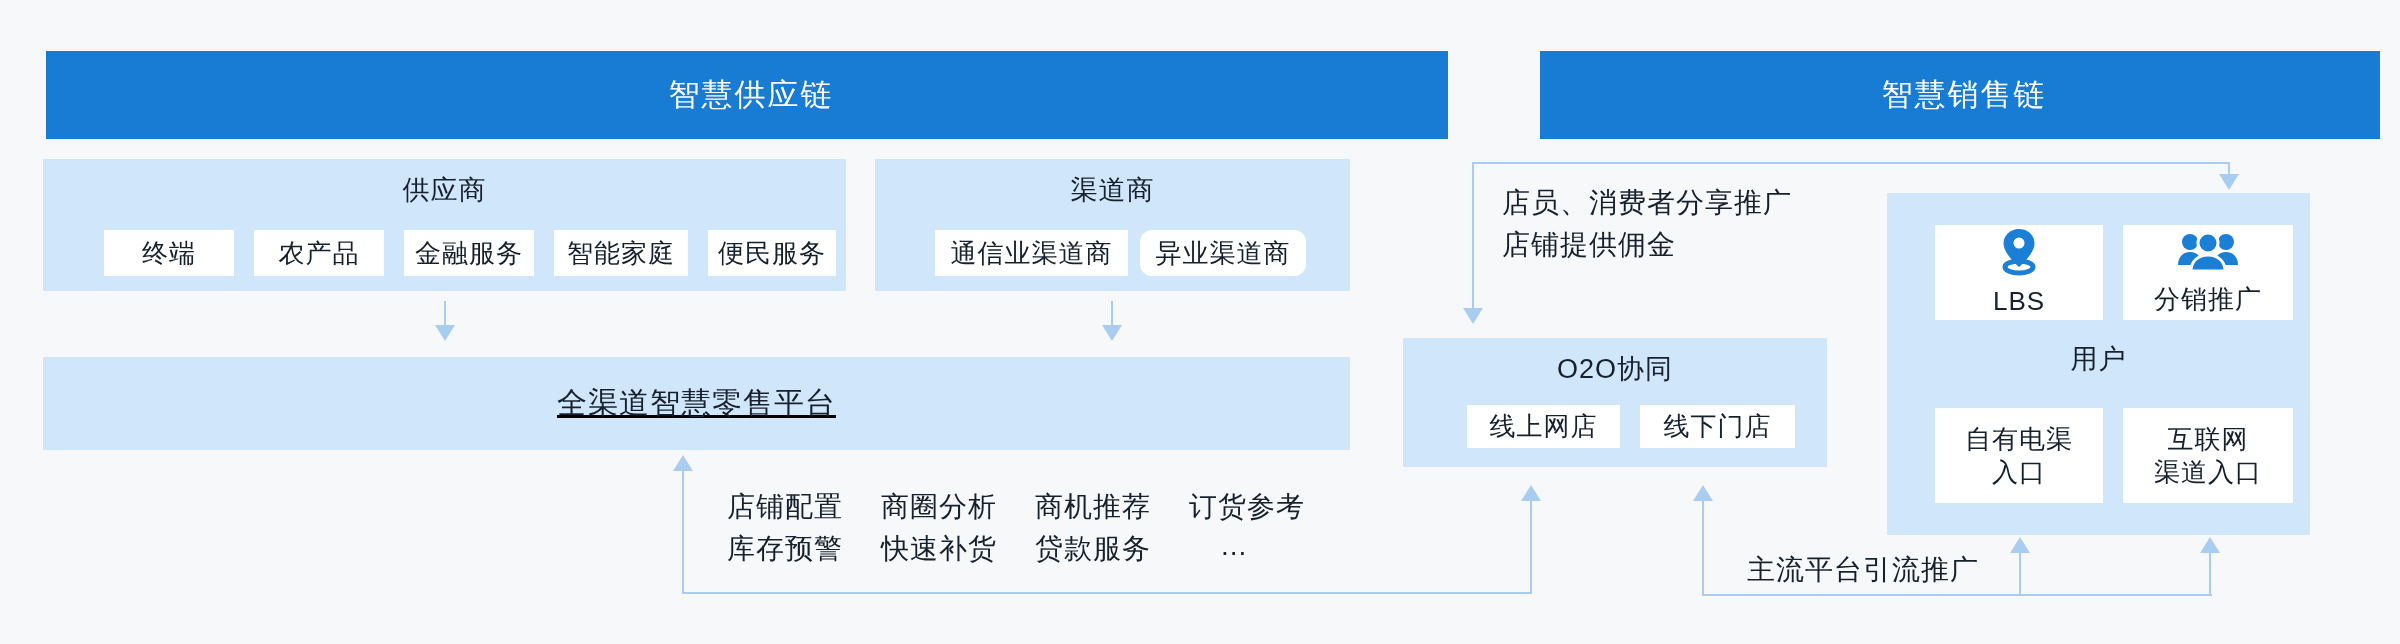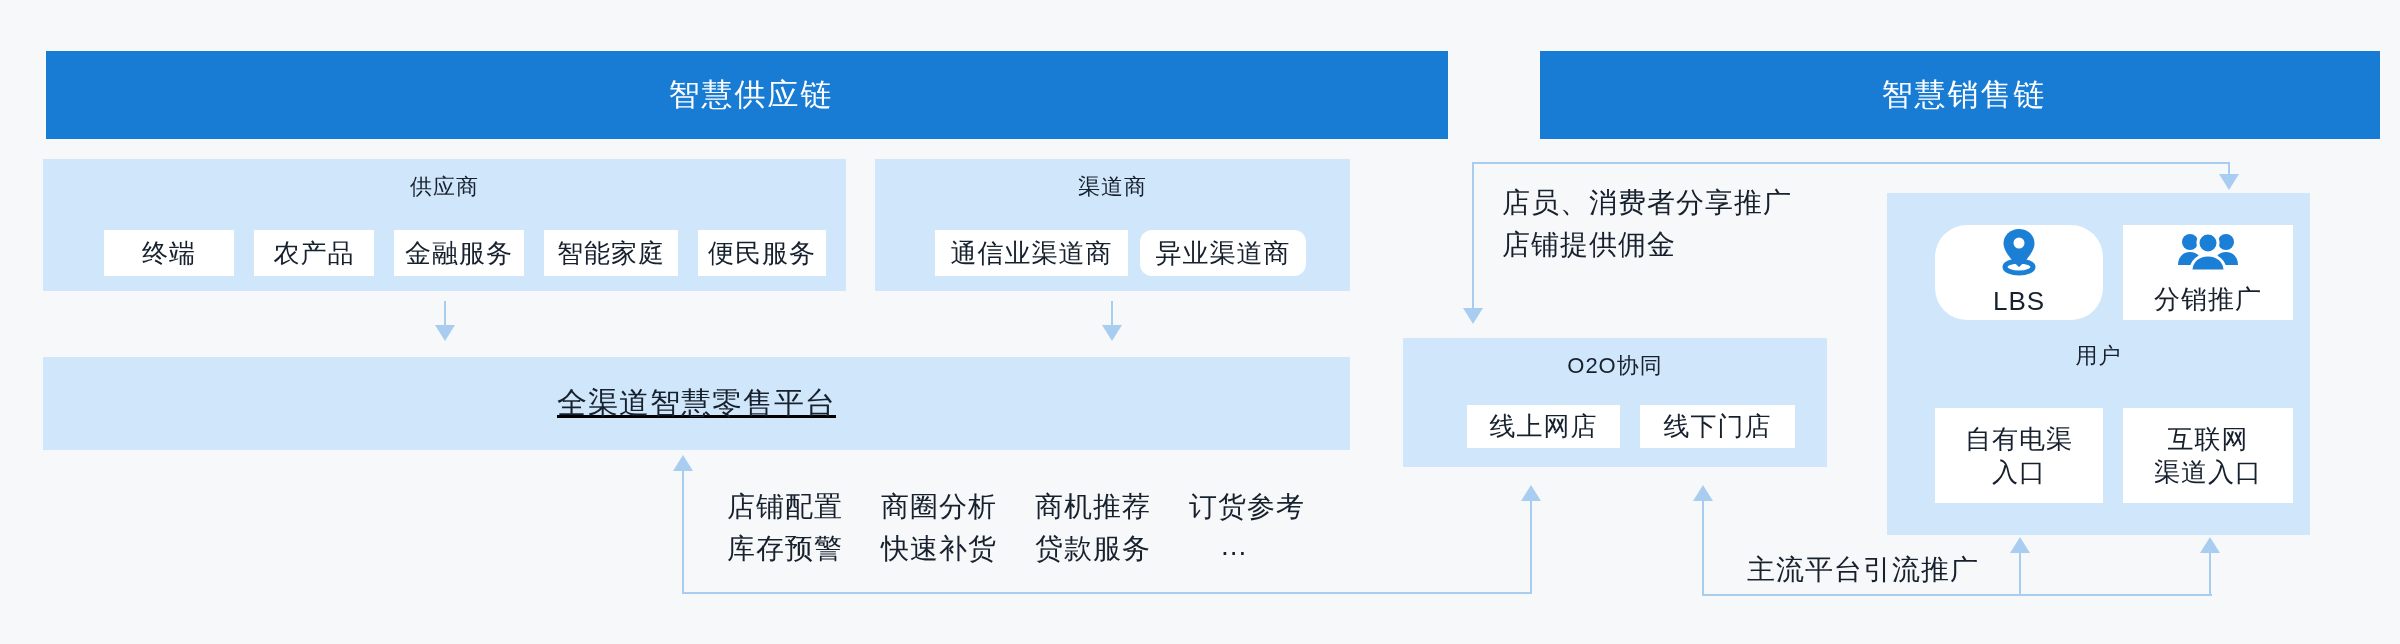--- a/index.html
+++ b/index.html
@@ -11,21 +11,21 @@
     --icon-blue:#1b7fd6;
     --background:#f7f8fa;
   }
   *{box-sizing:border-box;margin:0;padding:0;}
   body{font-family:"Liberation Sans","DejaVu Sans",sans-serif;background:var(--background);}
   #canvas{position:relative;width:2400px;height:644px;background:var(--background);overflow:hidden;}
 
   .hdr{position:absolute;height:88px;background:var(--header-blue);color:#fff;font-size:31px;
        display:flex;align-items:center;justify-content:center;letter-spacing:2px;padding-left:8px;}
   .panel{position:absolute;background:var(--panel-blue);}
-  .panel-title{position:absolute;left:0;right:0;top:13px;text-align:center;font-size:22px;
+  .panel-title{position:absolute;left:0;right:0;top:13px;text-align:center;font-size:27px;
                color:var(--text-dark);letter-spacing:1px;}
   .chip-row{position:absolute;display:flex;padding-left:15px;}
   .chip{background:var(--chip-white);height:46px;display:flex;align-items:center;justify-content:center;
         font-size:26px;color:var(--text-dark);letter-spacing:1px;}
   .bigchip{position:absolute;background:var(--chip-white);display:flex;flex-direction:column;
            align-items:center;justify-content:center;font-size:26px;color:var(--text-dark);
            text-align:center;line-height:33px;letter-spacing:1px;}
   .vline,.hline{position:absolute;background:var(--connector);}
   .arr-up{position:absolute;width:0;height:0;border-left:10px solid transparent;
           border-right:10px solid transparent;border-bottom:16px solid var(--connector);}
@@ -46,21 +46,21 @@
     <span>智慧供应链</span>
   </div>
   <div class="hdr" style="left:1540px;top:51px;width:840px;">
     <span>智慧销售链</span>
   </div>
 
   <div class="panel" style="left:43px;top:159px;width:803px;height:132px;">
     <div class="panel-title">供应商</div>
     <div class="chip-row" style="left:46px;top:71px;gap:20px;">
       <div class="chip" style="width:130px;">终端</div>
-      <div class="chip" style="width:120px;">农产品</div>
+      <div class="chip" style="width:130px;">农产品</div>
       <div class="chip" style="width:130px;">金融服务</div>
       <div class="chip" style="width:134px;">智能家庭</div>
       <div class="chip" style="width:128px;">便民服务</div>
     </div>
   </div>
 
   <div class="panel" style="left:875px;top:159px;width:475px;height:132px;">
     <div class="panel-title">渠道商</div>
     <div class="chip-row" style="left:45px;top:71px;gap:12px;">
       <div class="chip" style="width:193px;">通信业渠道商</div>
@@ -107,21 +107,21 @@
   <div class="vline" style="left:1472px;top:162px;width:2px;height:148px;"></div>
   <div class="arr-down" style="left:1463px;top:308px;"></div>
   <div class="hline" style="left:1472px;top:162px;width:758px;height:2px;"></div>
   <div class="vline" style="left:2228px;top:162px;width:2px;height:14px;"></div>
   <div class="arr-down" style="left:2219px;top:174px;"></div>
   <div class="note" style="left:1502px;top:184px;">店员、消费者分享推广</div>
   <div class="note" style="left:1502px;top:226px;">店铺提供佣金</div>
 
   <div class="panel" style="left:1887px;top:193px;width:423px;height:342px;">
 
-    <div class="bigchip" style="left:48px;top:32px;width:168px;height:95px;border-radius:32px;">
+    <div class="bigchip" style="left:48px;top:32px;width:168px;height:95px;">
       <span>
         <svg width="54" height="50" viewBox="0 0 54 50">
           <ellipse cx="27" cy="40" rx="14" ry="6" fill="none" stroke="#1b7fd6" stroke-width="5"></ellipse>
           <path d="M27 2c-9 0-15.5 6.5-15.5 14.5C11.5 27 27 40 27 40s15.5-13 15.5-23.5C42.5 8.5 36 2 27 2z" fill="#1b7fd6"></path>
           <circle cx="27" cy="16" r="5.5" fill="#ffffff"></circle>
         </svg>
       </span>
       <span>LBS</span>
     </div>
 

